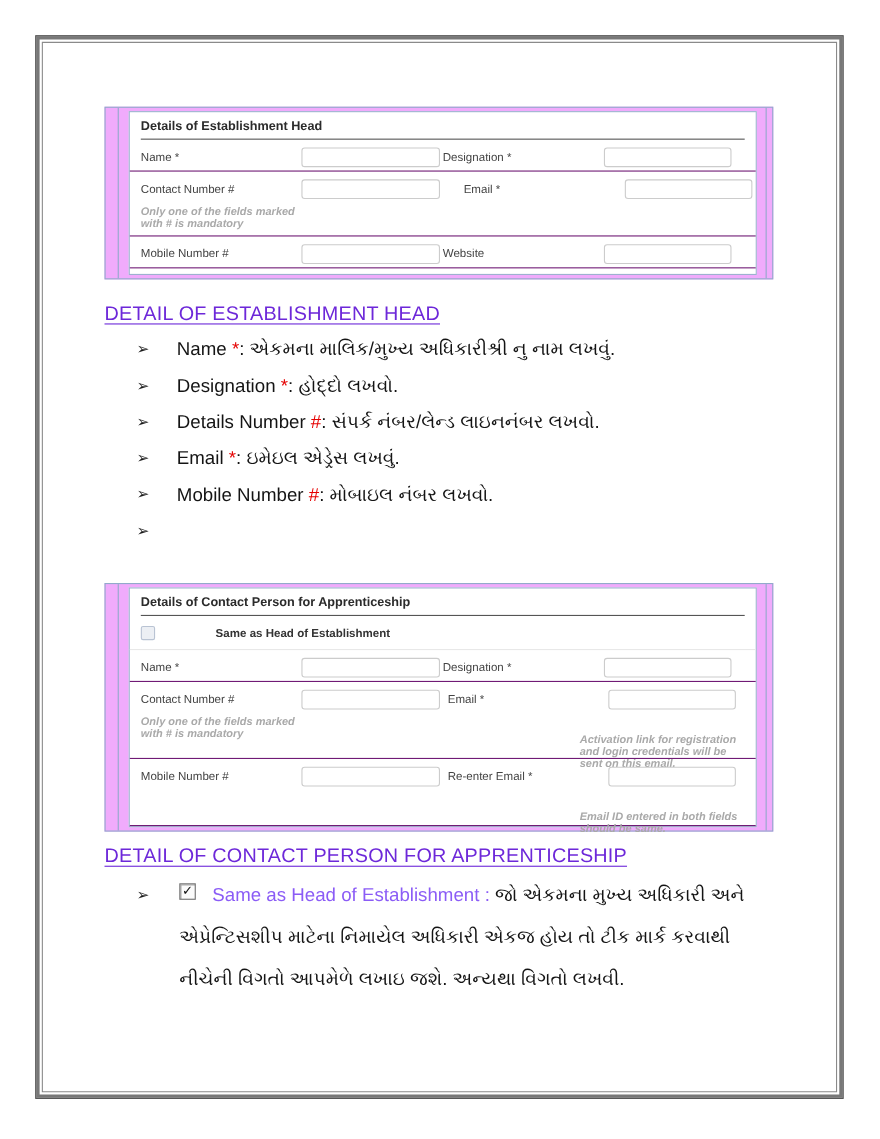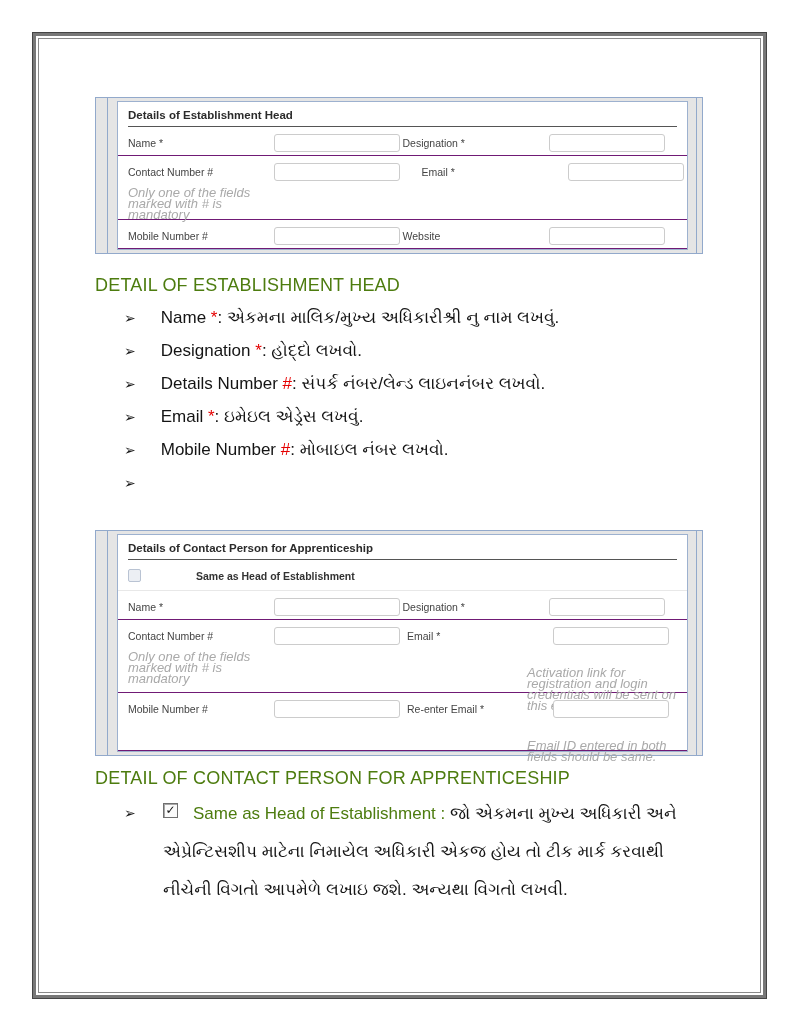--- a/index.html
+++ b/index.html
@@ -8,57 +8,57 @@
     font-family:"Liberation Sans","DejaVu Sans",sans-serif;color:#111;overflow:hidden;
   }
   
   .page-frame{
     position:absolute;left:32px;top:32px;width:733px;height:965px;
     border:1px solid #454545;
     box-shadow: inset 0 0 0 3px #787878, inset 0 0 0 5px #ffffff, inset 0 0 0 6px #8a8a8a;
     background:transparent;
   }
   
-  .shot{position:absolute;border:1px solid #92a9cb;background:#e5e5e5;}
+  .shot{position:absolute;border:1px solid #92a9cb;background:#f0abfc;}
   .shot-mid{position:absolute;left:11px;right:5px;top:0;bottom:0;
     border-left:1px solid #92a9cb;border-right:1px solid #92a9cb;}
   .panel{position:absolute;left:9px;right:8px;top:3px;bottom:3px;
     border:1px solid #9db1cf;background:#fff;display:flex;flex-direction:column;}
   .panel-title{margin:0 10px;padding:7px 0 5px;font-size:11.5px;font-weight:bold;color:#2b2b2b;
     border-bottom:1px solid #555;}
   .frow{display:flex;padding:7px 10px 5px;border-bottom:1px solid #701a75;}
   .fcol{width:50%;position:relative;}
   .flabel{display:block;font-size:10.5px;color:#444;line-height:13px;padding-top:3px;width:140px;}
   .finput{position:absolute;left:146px;top:0;width:124px;height:16px;
     border:1px solid #ccc;border-radius:3px;background:#fff;padding:0;}
   .fcol.right .finput{width:114px;}
-  .fnote{display:block;font-size:13px;font-style:italic;color:#a9a9a9;line-height:11px;
-    width:152px;margin-top:8px;}
+  .fnote{display:block;font-size:10px;font-style:italic;color:#a9a9a9;line-height:11px;
+    width:152px;margin-top:8px;font-weight:bold;}
   .fnote.under-input{margin-left:120px;margin-top:24px;width:150px;}
   .panel-footer{flex:1;}
   .chkrow{display:flex;align-items:center;padding:9px 10px 8px;border-bottom:1px solid #e8e8e8;}
   .chk-unchecked{width:11px;height:11px;border:1px solid #b9c3d3;background:#eceff4;
     border-radius:2px;margin-right:7px;flex:0 0 auto;}
   .chk-label{font-size:10.5px;font-weight:bold;color:#333;padding-left:48px;}
   .r2{min-height:44px;gap:38px;}
   
-  .doc-heading{position:absolute;left:95px;font-size:18px;letter-spacing:.2px;color:#4d7c0f;
-    text-underline-offset:3px;white-space:nowrap;}
+  .doc-heading{position:absolute;left:95px;font-size:18px;letter-spacing:.2px;color:#6d28d9;
+    text-decoration:underline;text-underline-offset:3px;white-space:nowrap;}
   .blist{position:absolute;left:124px;top:301px;width:600px;}
   .bli{display:flex;align-items:center;height:33px;font-size:17px;color:#141414;white-space:nowrap;}
   .arrow{font-size:14px;color:#1a1a1a;margin-right:25px;flex:0 0 auto;}
   .req{color:#e50000;}
   .gu{font-family:"Liberation Sans","DejaVu Sans",sans-serif;}
   .final-bullet{position:absolute;left:124px;top:795px;width:586px;}
   .final-bullet .arrow{position:absolute;left:0;top:10px;}
   .final-text{margin:0 0 0 39px;font-size:17px;line-height:38px;color:#141414;}
   .chk-checked{display:inline-block;width:13px;height:13px;border:1px solid #6f6f6f;
     background:#fbfbfb;box-shadow:inset 1px 1px 0 #a8a8a8;vertical-align:5px;margin-right:15px;
     text-align:center;font-size:12px;line-height:13px;color:#111;}
-  .blue-label{color:#4d7c0f;}
+  .blue-label{color:#8b5cf6;}
 </style>
 </head>
 <body>
 
 <div class="page-frame"></div>
 
 <div class="shot" style="left:95px;top:97px;width:606px;height:155px;">
   <div class="shot-mid">
     <div class="panel">
       <div class="panel-title">Details of Establishment Head</div>

